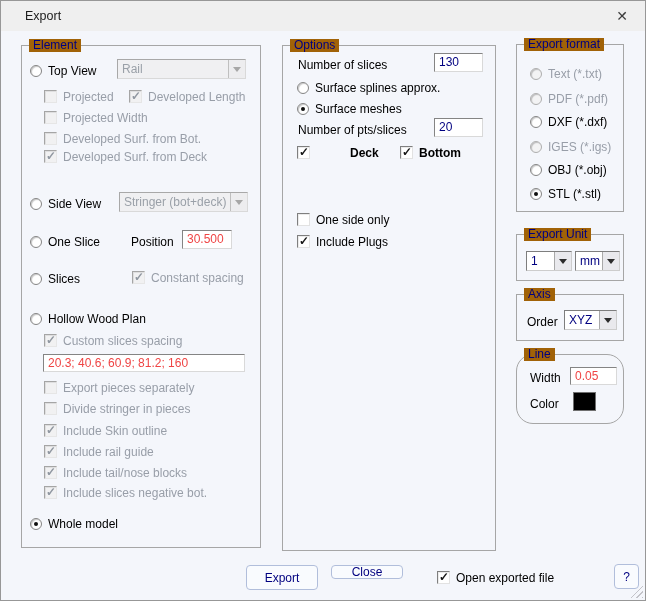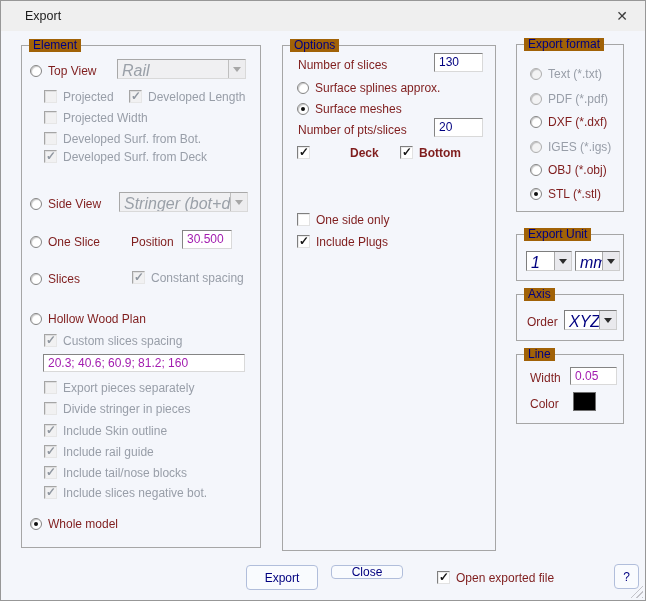--- a/index.html
+++ b/index.html
@@ -12,41 +12,41 @@
   .titlebar .title{position:absolute;left:24px;top:8px;font-size:12.5px;color:#1b1b1b;}
   .closebtn{position:absolute;right:8px;top:3px;width:30px;height:24px;display:flex;
     align-items:center;justify-content:center;font-size:14px;color:#3c3c3c;cursor:default;}
   .client{position:absolute;left:0;top:30px;right:0;bottom:0;background:#f4f6fb;}
 
   .grp{position:absolute;box-sizing:border-box;border:1px solid #a6a6a6;}
   .legend{position:absolute;top:-7px;left:7px;padding:0 4px;background:#a16207;
     font-size:12px;line-height:13px;color:#000080;white-space:nowrap;}
 
   .row{position:absolute;display:flex;align-items:center;gap:6px;height:15px;}
-  .lbl{font-size:12px;color:#7f1d1d;white-space:nowrap;}
+  .lbl{font-size:12px;color:#000000;white-space:nowrap;}
   .lbl.dis{color:#989ea8;}
 
   .radio{position:relative;flex:0 0 auto;width:12px;height:12px;border-radius:50%;
     background:#fff;border:1px solid #858585;box-shadow:inset 1px 1px 1px rgba(0,0,0,.22);box-sizing:border-box;}
   .radio.sel::after{content:"";position:absolute;left:3px;top:3px;width:4px;height:4px;border-radius:50%;background:#101010;}
   .radio.dis{background:#f3f3f4;border-color:#aeaeae;}
 
   .cb{position:relative;flex:0 0 auto;width:13px;height:13px;background:#fff;box-sizing:border-box;
     border:1px solid;border-color:#7f7f7f #e2e2e2 #e2e2e2 #7f7f7f;box-shadow:inset 1px 1px 0 rgba(0,0,0,.08);}
   .cb.chk::after{content:"✓";position:absolute;left:1px;top:-2px;font-size:12px;font-weight:bold;color:#151515;}
   .cb.dis{background:#f1f1f2;border-color:#a5a5a5 #e6e6e6 #e6e6e6 #a5a5a5;}
   .cb.dis.chk::after{color:#9097a1;}
 
   .field{position:absolute;box-sizing:border-box;background:#fff;font-size:12px;color:#000080;
     border:1px solid;border-color:#848484 #d9d9d9 #d9d9d9 #848484;padding:1px 4px;line-height:14px;overflow:hidden;white-space:nowrap;}
-  .field.dis{color:#a21caf;}
+  .field.dis{color:#ef4444;}
 
   .combo{position:absolute;box-sizing:border-box;display:flex;background:#fff;
     border:1px solid;border-color:#7e7e7e #cdcdcd #cdcdcd #7e7e7e;}
-  .combo .cval{flex:1;font-size:16px;color:#000080;padding:2px 3px 0 4px;overflow:hidden;white-space:nowrap;font-style:italic;}
+  .combo .cval{flex:1;font-size:12px;color:#000080;padding:2px 3px 0 4px;overflow:hidden;white-space:nowrap;}
   .combo .cbtn{flex:0 0 16px;background:#e9e9ed;border-left:1px solid #a9a9a9;display:flex;align-items:center;justify-content:center;}
   .tri{width:0;height:0;border-left:4px solid transparent;border-right:4px solid transparent;border-top:5px solid #2c2c2c;}
   .combo.dis{background:#f0f0f2;border-color:#a8a8a8 #d9d9d9 #d9d9d9 #a8a8a8;}
   .combo.dis .cval{color:#9aa0a8;}
   .combo.dis .cbtn{background:#ededef;border-left-color:#bfbfbf;}
   .combo.dis .tri{border-top-color:#a7a7a7;}
 
   .btn{position:absolute;box-sizing:border-box;display:flex;align-items:center;justify-content:center;
     background:#f9fbfe;border:1px solid #b1bedb;border-radius:4px;font-size:12px;color:#000080;cursor:default;}
 
@@ -265,21 +265,21 @@
         <span class="lbl">Order</span>
       </div>
       <div class="combo" style="left:47px;top:15px;width:53px;height:20px;">
         <span class="cval">XYZ</span>
         <span class="cbtn">
             <span class="tri"></span>
           </span>
       </div>
     </div>
 
-    <div class="grp" style="left:515px;top:323px;width:108px;height:70px;">
+    <div class="grp" style="left:515px;top:323px;width:108px;height:70px;border-radius:17px;">
       <span class="legend">Line</span>
       <div class="row" style="left:13px;top:15px;">
         <span class="lbl">Width</span>
       </div>
       <div class="field dis" style="left:53px;top:12px;width:47px;height:18px;">0.05</div>
       <div class="row" style="left:13px;top:41px;">
         <span class="lbl">Color</span>
       </div>
       <div class="swatch" style="left:56px;top:37px;width:23px;height:19px;"></div>
     </div>

